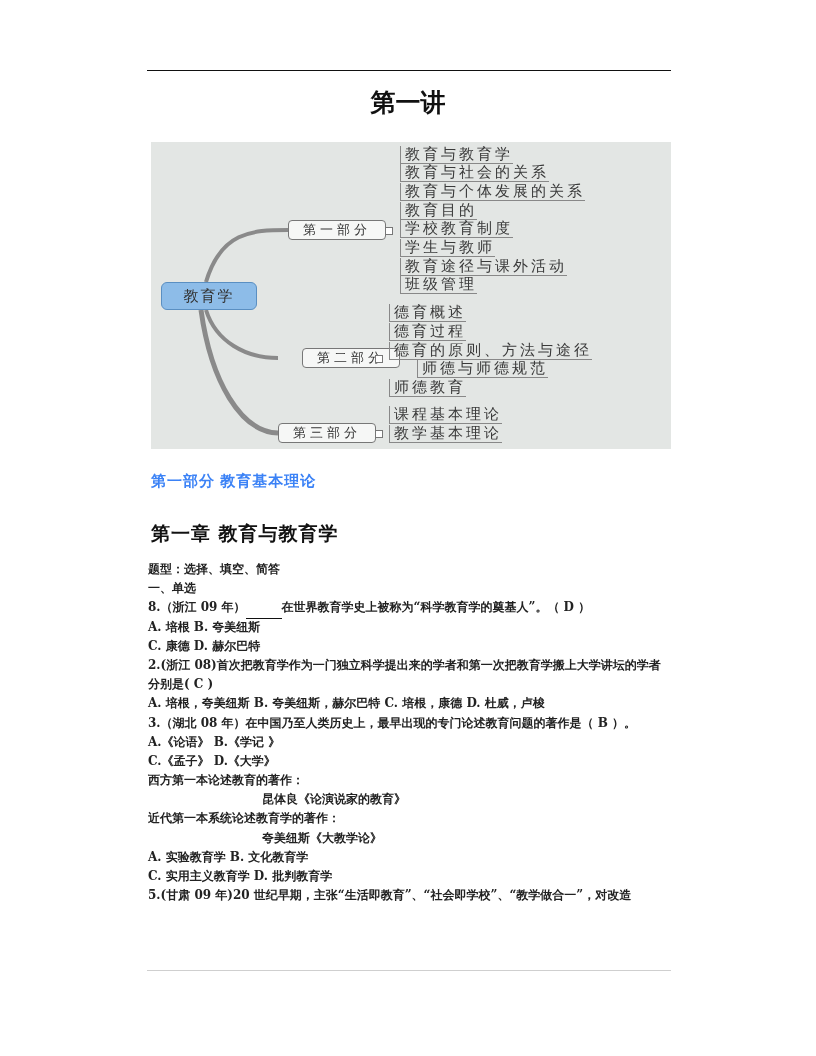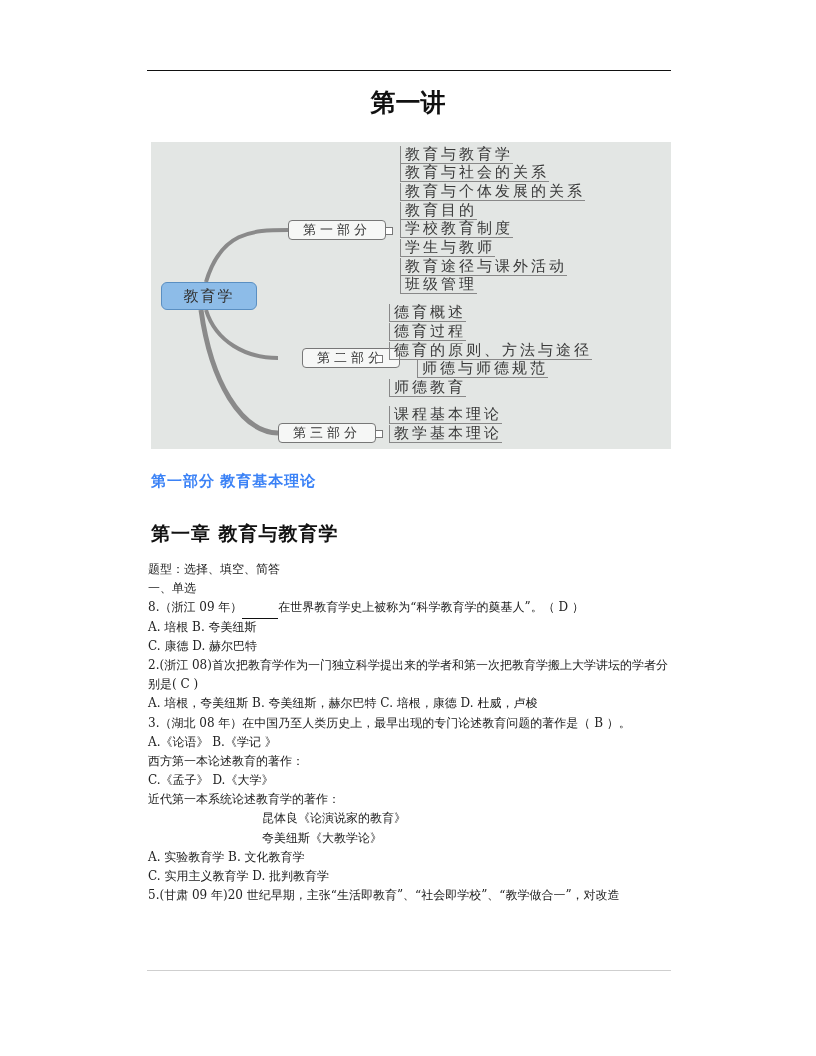--- a/index.html
+++ b/index.html
@@ -9,21 +9,21 @@
   .page-title { position: absolute; left: 0; width: 816px; top: 86px; text-align: center; font-family: "DejaVu Sans", sans-serif; font-weight: bold; font-size: 25px; color: #111; }
   .mindmap { position: absolute; left: 151px; top: 142px; width: 520px; height: 307px; background: #e3e6e4; overflow: hidden; }
   .mindmap svg { position: absolute; left: 0; top: 0; }
   .root-node { position: absolute; left: 10px; top: 140px; width: 94px; height: 26px; background: #8dbce8; border: 1px solid #5a8fc2; border-radius: 6px; font-family: "DejaVu Serif", serif; font-size: 15px; color: #333; text-align: center; line-height: 26px; letter-spacing: 2px; }
   .part-node { position: absolute; height: 18px; background: #f6f7f6; border: 1px solid #777; border-radius: 4px; font-size: 13px; line-height: 18px; color: #333; text-align: center; letter-spacing: 4px; padding: 0 2px; }
   .collapse { position: absolute; width: 6px; height: 6px; border: 1px solid #777; background: #fff; font-size: 6px; line-height: 6px; text-align: center; }
   .leaf { position: absolute; font-size: 15px; color: #3a3a3a; letter-spacing: 3px; line-height: 17px; border-bottom: 1.5px solid #888; border-left: 1.5px solid #888; padding-left: 4px; white-space: nowrap; }
   .h-part { position: absolute; left: 151px; top: 472px; font-family: Liberation Sans, sans-serif; font-weight: bold; font-size: 15px; color: #3b82f6; letter-spacing: 1px; }
   .h-chapter { position: absolute; left: 151px; top: 521px; font-family: "DejaVu Serif", serif; font-weight: bold; font-size: 19px; color: #111; letter-spacing: 1px; }
   .body-text { position: absolute; left: 148px; top: 560px; width: 524px; font-size: 12px; line-height: 19.2px; color: #222; }
-  .line { white-space: nowrap; height: 19.2px; }
+  .line { white-space: nowrap; height: 19.2px; font-weight: bold; }
   .line.wrap { white-space: normal; height: auto; }
   .indent { padding-left: 114px; }
   .blank { display: inline-block; border-bottom: 1px solid #111; }
 </style>
 </head>
 <body>
 
 <div class="top-rule"></div>
 <div class="page-title">第一讲</div>
 
@@ -72,25 +72,25 @@
     <span>8.（浙江 09 年）</span><span class="blank" style="width:36px;">&nbsp;</span><span>在世界教育学史上被称为“科学教育学的奠基人”。（ D ）</span>
   </div>
   <div class="line">A. 培根    B. 夸美纽斯</div>
   <div class="line">C. 康德    D. 赫尔巴特</div>
 
   <div class="line wrap">2.(浙江 08)首次把教育学作为一门独立科学提出来的学者和第一次把教育学搬上大学讲坛的学者分别是( C )</div>
   <div class="line">A. 培根，夸美纽斯    B. 夸美纽斯，赫尔巴特    C. 培根，康德          D. 杜威，卢梭</div>
 
   <div class="line">3.（湖北 08 年）在中国乃至人类历史上，最早出现的专门论述教育问题的著作是（  B  ）。</div>
   <div class="line">A.《论语》    B.《学记 》</div>
+  <div class="line">C.《孟子》    D.《大学》</div>
+
   <div class="line">西方第一本论述教育的著作：</div>
-
-  <div class="line">C.《孟子》    D.《大学》</div>
+  <div class="line indent">昆体良《论演说家的教育》</div>
   <div class="line">近代第一本系统论述教育学的著作：</div>
-  <div class="line indent">昆体良《论演说家的教育》</div>
   <div class="line indent">夸美纽斯《大教学论》</div>
 
   <div class="line">A. 实验教育学          B. 文化教育学</div>
   <div class="line">C. 实用主义教育学    D. 批判教育学</div>
 
   <div class="line">5.(甘肃 09 年)20 世纪早期，主张“生活即教育”、“社会即学校”、“教学做合一”，对改造</div>
 </div>
 
 <div class="bottom-rule"></div>
 

